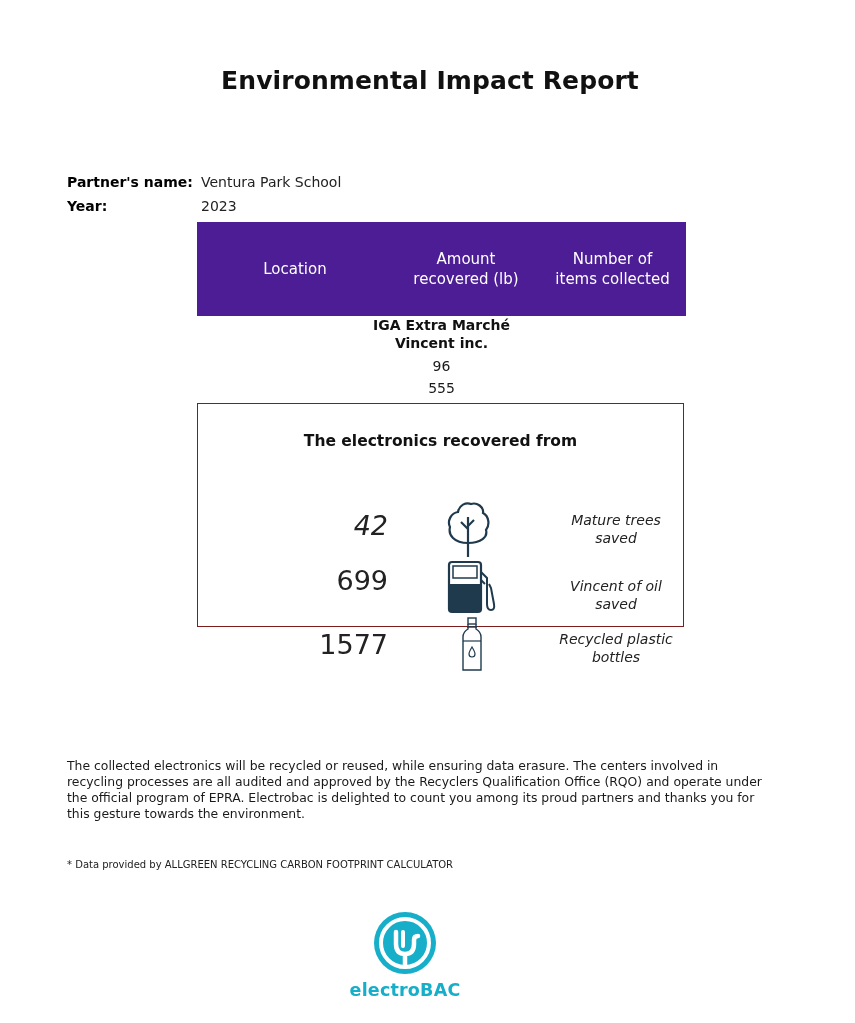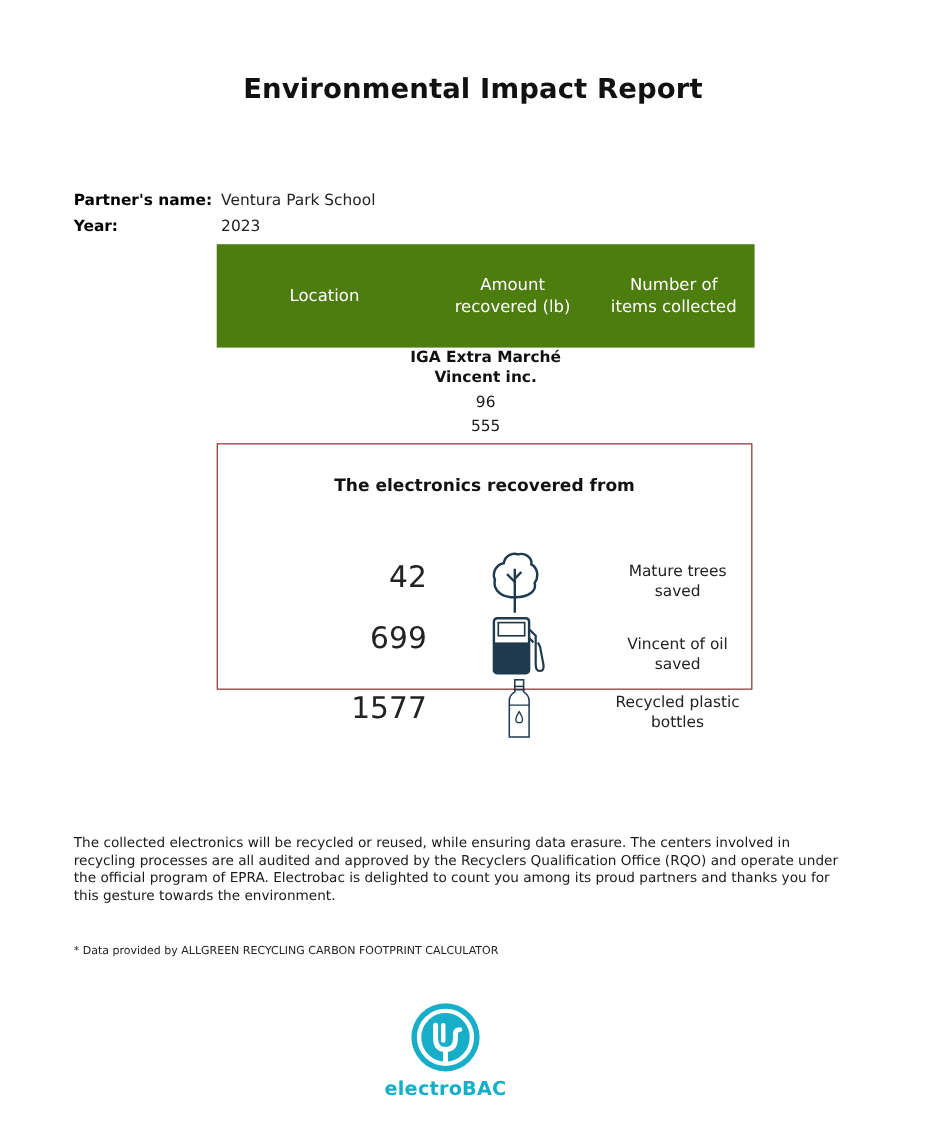--- a/index.html
+++ b/index.html
@@ -12,21 +12,21 @@
     font-size: 25px; font-weight: bold; color: #111; letter-spacing: 0.1px;
   }
   .meta-row { position: absolute; left: 67px; font-size: 14px; }
   .meta-label { display: inline-block; width: 134px; font-weight: bold; color: #000000; margin-top: 43px; }
   .meta-value { color: #222; }
   .meta-row.r1 { top: 131px; }
   .meta-row.r2 { top: 155px; }
 
   .table { position: absolute; left: 197px; top: 222px; width: 489px; }
   .thead {
-    background: #4d7c0f; height: 94px; display: flex; align-items: center;
+    background: #4c1d95; height: 94px; display: flex; align-items: center;
     color: #ffffff; font-size: 15px; text-align: center;
   }
   .thead .c1 { width: 196px; }
   .thead .c2 { width: 146px; line-height: 20px; }
   .thead .c3 { width: 147px; line-height: 20px; }
   .trow {
     display: flex; align-items: center; height: 86px; font-size: 14px; text-align: center; flex-direction: column;
   }
   .trow .c1 { width: 196px; font-weight: bold; line-height: 18px; color: #111; }
   .trow .c2 { width: 146px; padding-top: 6px; }
@@ -40,21 +40,21 @@
     position: absolute; left: 0; top: 27px; width: 100%; text-align: center;
     font-size: 15.5px; font-weight: bold; line-height: 21px; color: #111;
   }
   .eq-row { position: absolute; left: 0; width: 100%; height: 60px; }
   .eq-num {
     position: absolute; right: 295px; font-size: 27px; color: #222; font-weight: normal;
   }
   .eq-icon { position: absolute; left: 246px; }
   .eq-label {
     position: absolute; left: 350px; width: 136px; text-align: center;
-    font-size: 14px; line-height: 18px; color: #222;
+    font-size: 14px; line-height: 18px; color: #222; font-style: italic;
   }
 
   .footer-text {
     position: absolute; left: 67px; top: 758px; width: 710px;
     font-size: 12.4px; line-height: 16px; color: #1a1a1a;
   }
   .footnote {
     position: absolute; left: 67px; top: 859px; font-size: 10px; color: #222;
   }
   .logo { position: absolute; left: 340px; top: 910px; width: 130px; text-align: center; }
@@ -94,21 +94,21 @@
     <div class="c3">555</div>
   </div>
 </div>
 
 <div class="equiv">
   <div class="equiv-heading">
     <div>The electronics recovered from</div>
   </div>
 
   <div class="eq-row" style="top:95px;">
-    <div class="eq-num" style="top:11px;">42</div>
+    <div class="eq-num" style="top:11px;font-style:italic;">42</div>
     <div class="eq-icon" style="top:0px;">
       <svg width="48" height="60" viewBox="0 0 48 60">
         <path d="M24 44 C10 44 4 36 6 28 C3 22 7 14 14 13 C15 6 22 3 27 5 C33 3 40 8 39 14 C45 17 46 26 42 31 C44 38 37 44 24 44 Z" fill="none" stroke="#1f3a4d" stroke-width="2.2"></path>
         <line x1="24" y1="18" x2="24" y2="58" stroke="#1f3a4d" stroke-width="2.2"></line>
         <line x1="24" y1="30" x2="17" y2="23" stroke="#1f3a4d" stroke-width="2.2"></line>
         <line x1="24" y1="27" x2="30" y2="21" stroke="#1f3a4d" stroke-width="2.2"></line>
       </svg>
     </div>
     <div class="eq-label" style="top:12px;">
       <div>Mature trees</div>

